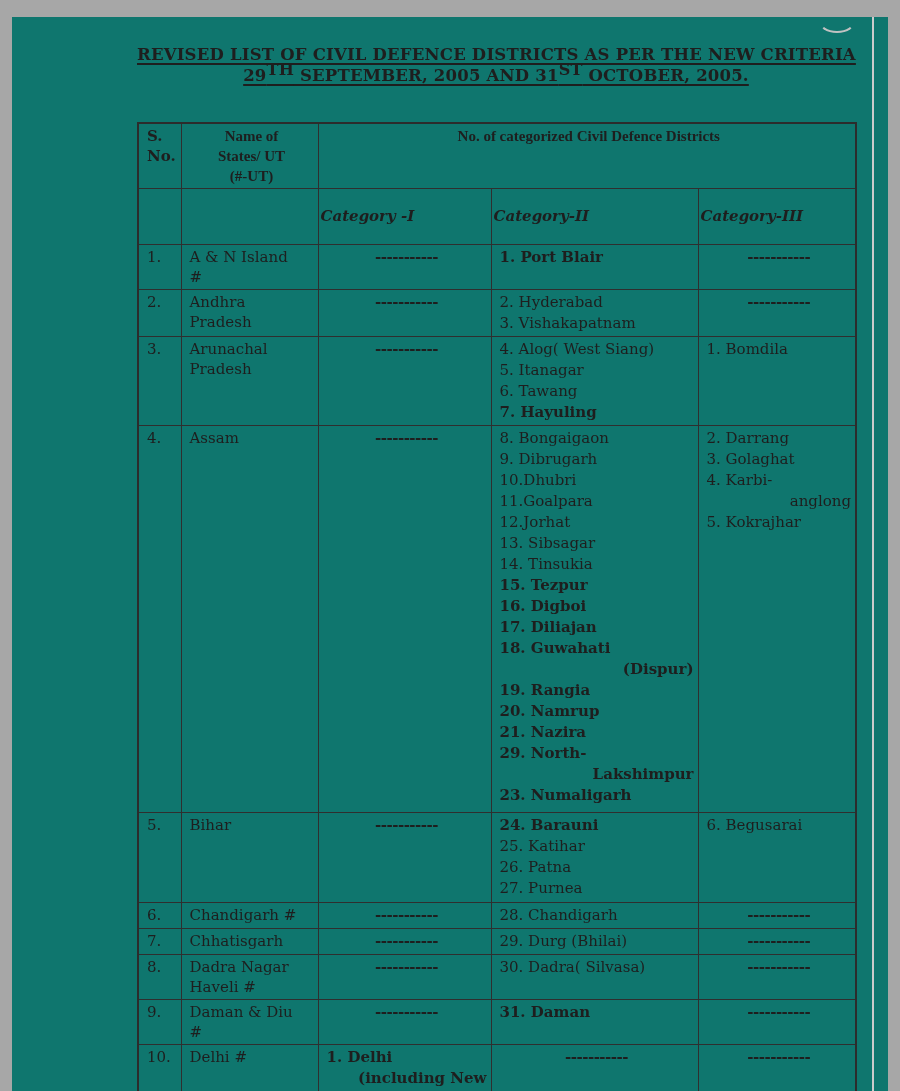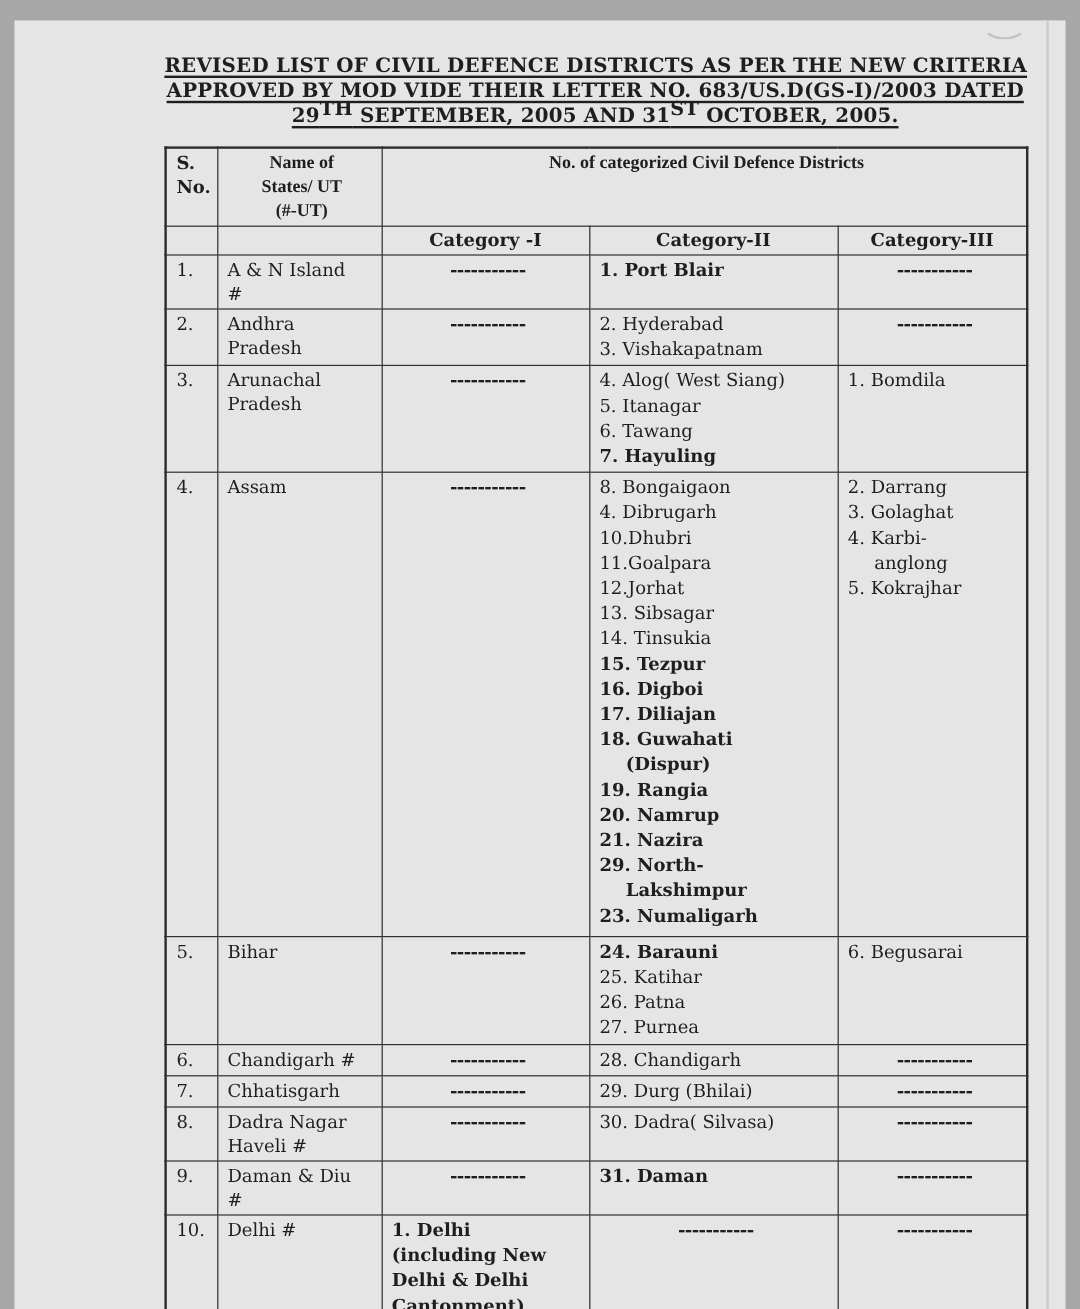--- a/index.html
+++ b/index.html
@@ -4,21 +4,21 @@
 <style>
   html,body{margin:0;padding:0;}
   body{
     width:900px;height:1091px;position:relative;overflow:hidden;
     background:#a7a7a7;
     font-family:"DejaVu Serif", serif;
     color:#1e1e1e;
   }
   .page{
     position:absolute;left:12px;top:17px;width:876px;height:1074px;
-    background:#e5e5e5;
+    background:#0f766e;
   }
   .page-edge-shadow{
     position:absolute;right:14px;top:0;bottom:0;width:2px;background:#cccccc;
   }
   .page-curl{
     position:absolute;left:806px;top:-10px;width:34px;height:22px;
     border:2px solid #c2c2c2;border-radius:50%;
     border-top-color:transparent;border-left-color:transparent;border-right-color:transparent;
   }
   .content{position:absolute;left:125px;top:0;width:718px;}
@@ -48,38 +48,37 @@
   .doc-table{border:2.4px solid #2c2c2c;}
   .hdr{font-weight:bold;line-height:20px;}
   .td-hdr-center{text-align:center;padding-left:2px;font-family:Liberation Serif, serif;}
   .pre{white-space:pre-line;}
   .td-sno{padding-left:7px;line-height:20px;}
   .td-name{line-height:20px;padding-left:9px;}
   .td-cat1{padding-left:6px;}
   .td-cat2{padding-left:13px;margin-left:12px;}
   .td-cat3{padding-left:8px;}
   .entry{line-height:21px;}
-  .entry .cont{padding-left:22px;}
+  .entry .cont{padding-left:22px;text-align:right;}
   .entry.noindent .cont{padding-left:0;}
   .bold{font-weight:bold;}
   .dashes{
     text-align:center;font-weight:bold;letter-spacing:-.5px;line-height:20px;
   }
-  .subhdr td{text-align:center;font-weight:bold;padding:2px 2px;line-height:19px;}
+  .subhdr td{text-align:left;font-weight:bold;padding:18px 2px;line-height:19px;font-style:italic;}
 </style>
 </head>
 <body>
 
 <div class="page">
   <div class="page-curl"></div>
 
   <div class="content">
     <div class="title">
       <div><span class="tl">REVISED LIST OF CIVIL DEFENCE DISTRICTS AS PER THE NEW CRITERIA</span></div>
-      <div><span class="tl">APPROVED BY MOD VIDE THEIR LETTER NO. 683/US.D(GS-I)/2003 DATED</span></div>
       <div><span class="tl"><span>29</span><sup>TH</sup><span> SEPTEMBER, 2005 AND 31</span><sup>ST</sup><span> OCTOBER, 2005.</span></span></div>
     </div>
   </div>
 
   <table class="doc-table">
     <colgroup>
       <col style="width:43px">
         <col style="width:137px">
         <col style="width:173px">
         <col style="width:207px">
@@ -169,21 +168,21 @@
           <td class="td-sno">4.</td>
           <td class="td-name pre">Assam</td>
           <td class="td-cat1">
             <div class="dashes">-----------</div>
           </td>
           <td class="td-cat2">
             <div class="entry">
               <div class="line">8. Bongaigaon</div>
             </div>
             <div class="entry">
-              <div class="line">4. Dibrugarh</div>
+              <div class="line">9. Dibrugarh</div>
             </div>
             <div class="entry">
               <div class="line">10.Dhubri</div>
             </div>
             <div class="entry">
               <div class="line">11.Goalpara</div>
             </div>
             <div class="entry">
               <div class="line">12.Jorhat</div>
             </div>

